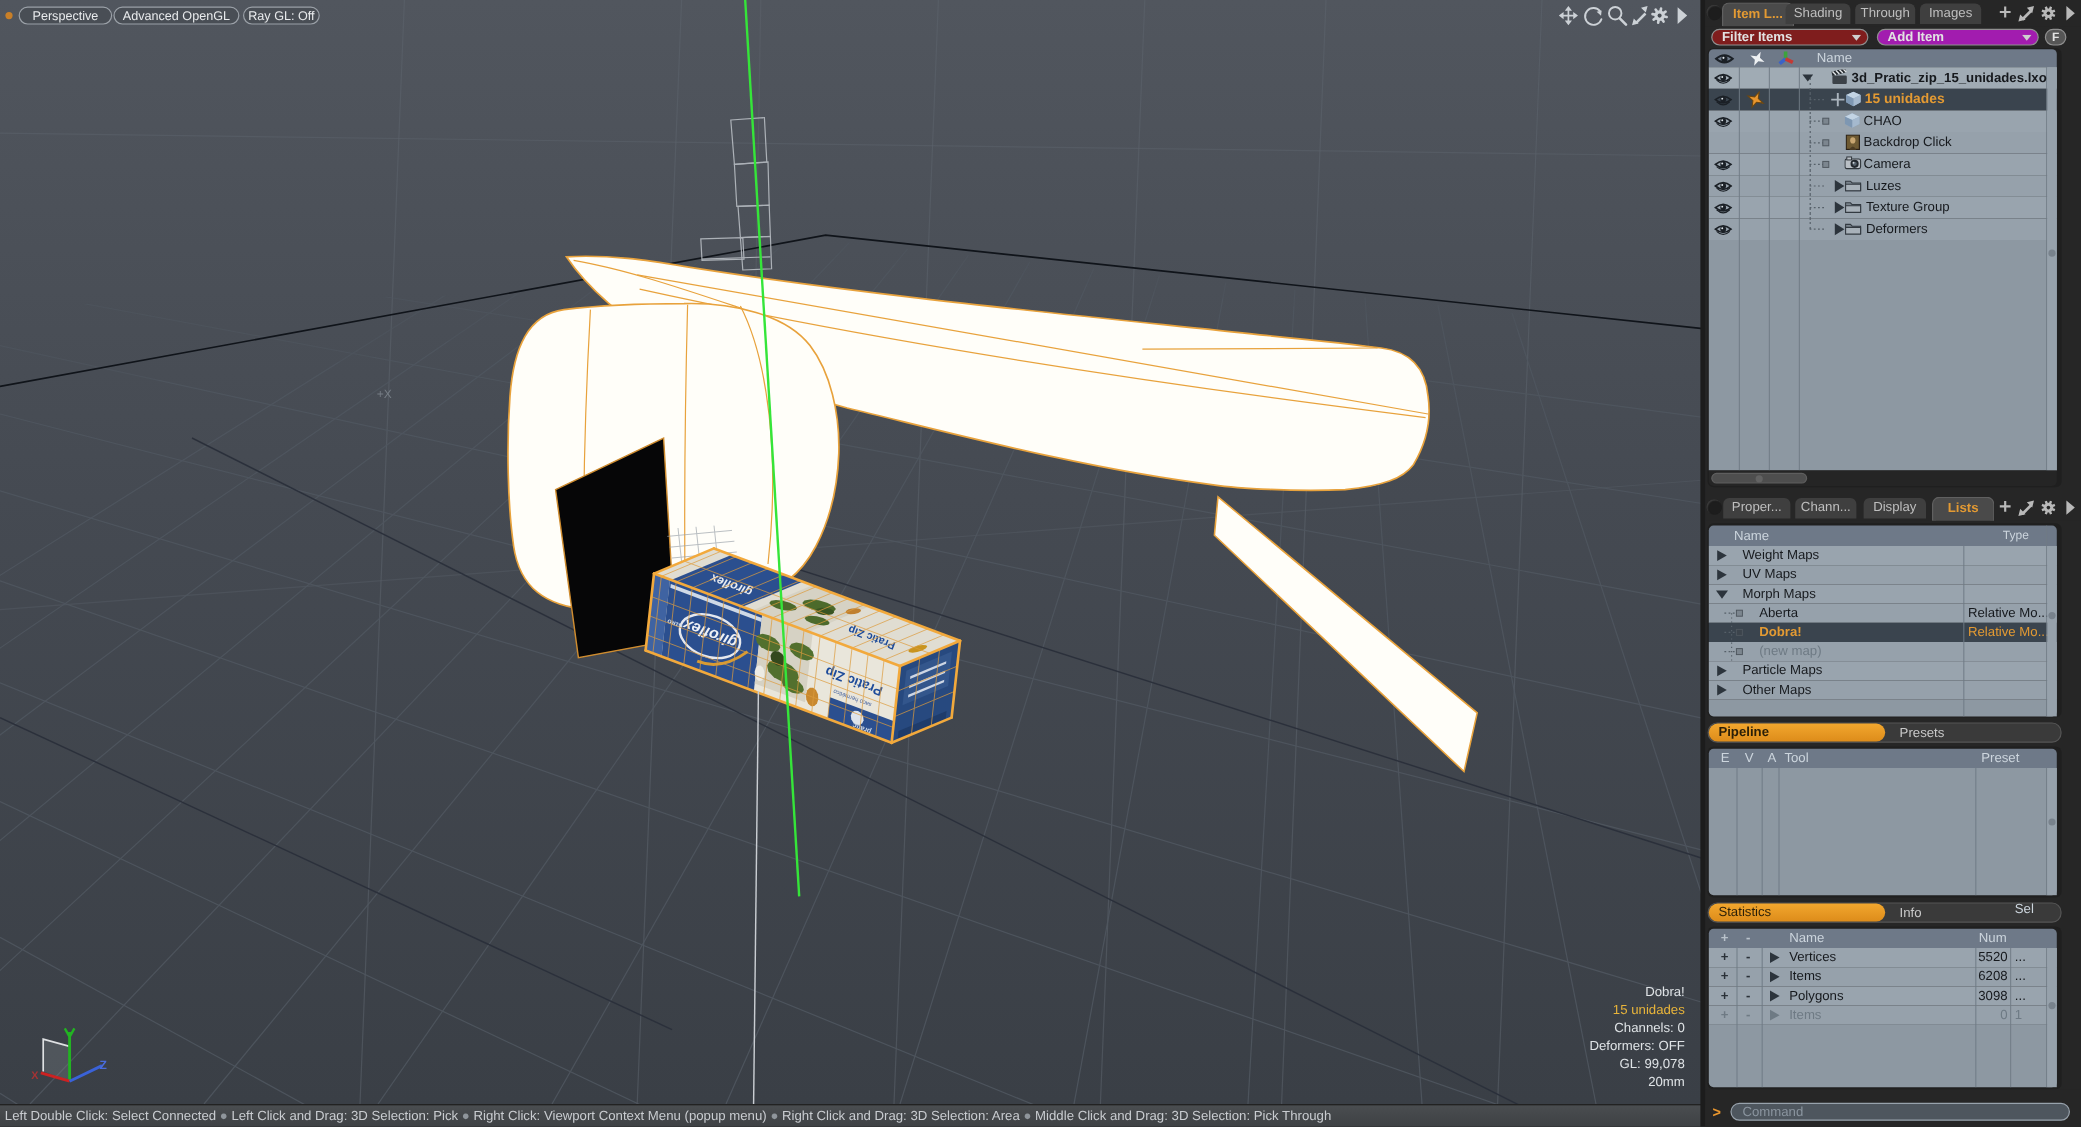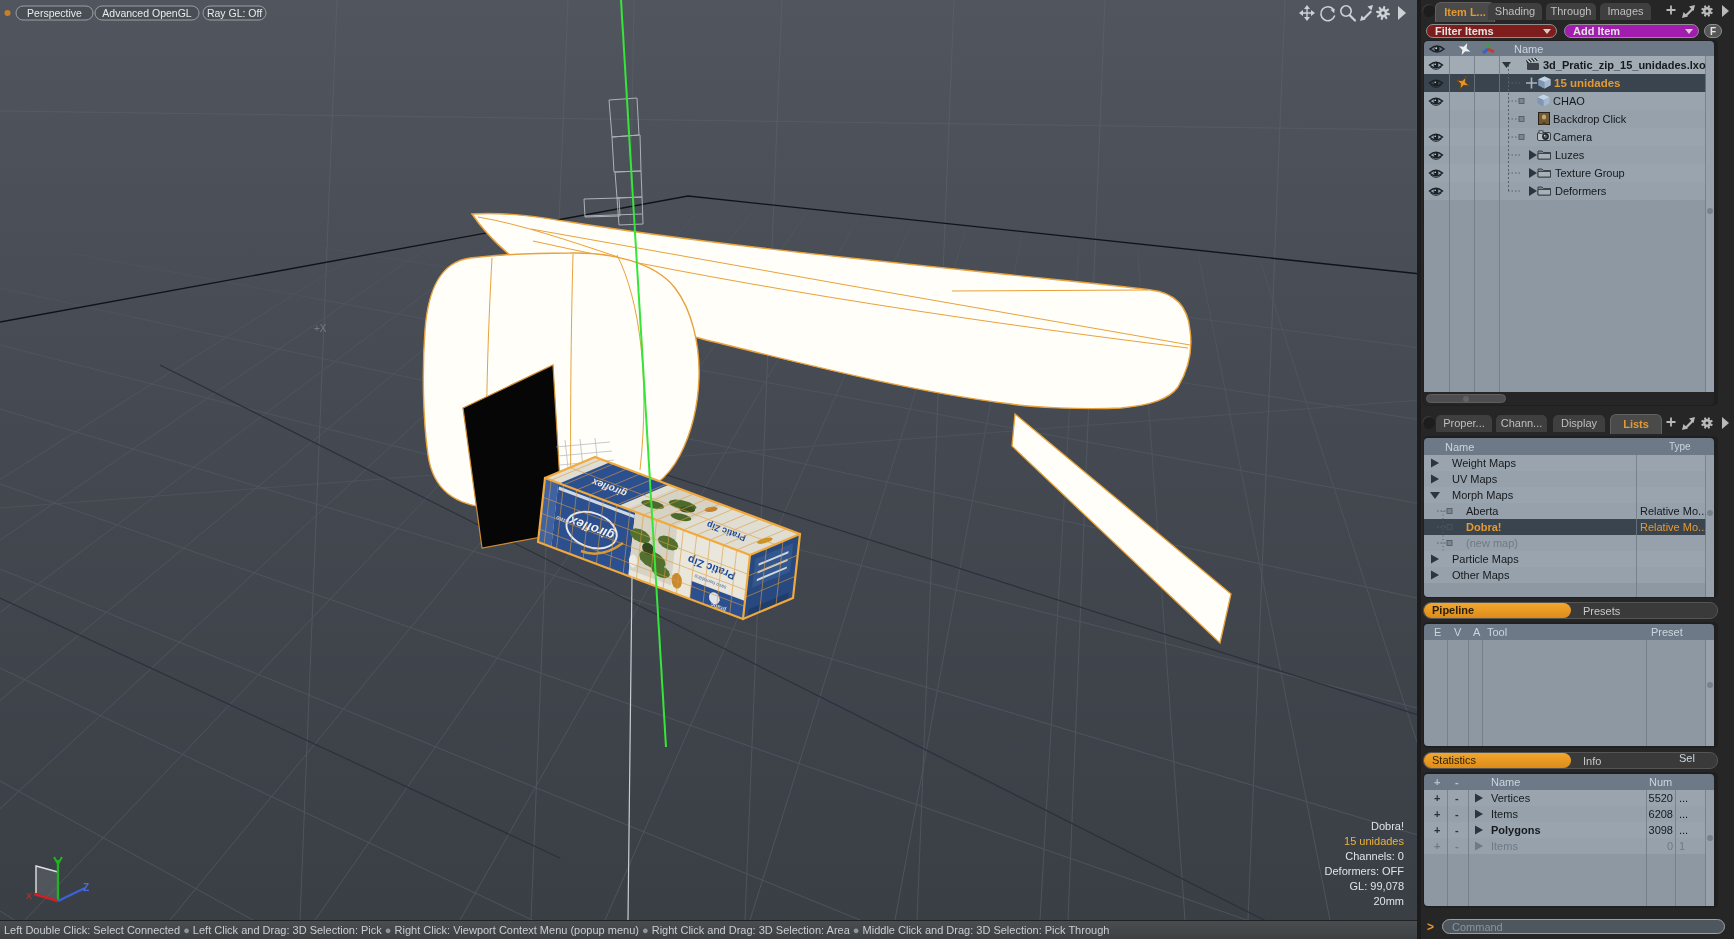--- a/index.html
+++ b/index.html
@@ -521,21 +521,21 @@
       </svg>
       <div style="position:absolute;left:70px;top:808px;font-size:11px;color:#16191d;font-weight:normal;white-space:nowrap;">Items</div>
       <div style="position:absolute;left:195px;top:808px;width:57px;height:13px;color:#16191d;font-size:11px;text-align:right">6208</div>
       <div style="position:absolute;left:258px;top:808px;font-size:11px;color:#16191d;font-weight:normal;white-space:nowrap;">...</div>
       <div style="position:absolute;left:3px;top:822px;width:290px;height:16px;background:#99a4ae"></div>
       <div style="position:absolute;left:13px;top:824px;font-size:11px;color:#2a3138;font-weight:bold;white-space:nowrap;">+</div>
       <div style="position:absolute;left:34px;top:824px;font-size:11px;color:#2a3138;font-weight:bold;white-space:nowrap;">-</div>
       <svg width="12" height="12" style="position:absolute;left:52px;top:825px">
         <path d="M2 0.5 l8 4.5 -8 4.5z" fill="#2c343c"></path>
       </svg>
-      <div style="position:absolute;left:70px;top:824px;font-size:11px;color:#16191d;font-weight:bold;white-space:nowrap;">Polygons</div>
+      <div style="position:absolute;left:70px;top:824px;font-size:11px;color:#16191d;font-weight:normal;white-space:nowrap;">Polygons</div>
       <div style="position:absolute;left:195px;top:824px;width:57px;height:13px;color:#16191d;font-size:11px;text-align:right">3098</div>
       <div style="position:absolute;left:258px;top:824px;font-size:11px;color:#16191d;font-weight:normal;white-space:nowrap;">...</div>
       <div style="position:absolute;left:3px;top:838px;width:290px;height:16px;background:#96a1ab"></div>
       <div style="position:absolute;left:13px;top:840px;font-size:11px;color:#6e7a84;font-weight:bold;white-space:nowrap;">+</div>
       <div style="position:absolute;left:34px;top:840px;font-size:11px;color:#6e7a84;font-weight:bold;white-space:nowrap;">-</div>
       <svg width="12" height="12" style="position:absolute;left:52px;top:841px">
         <path d="M2 0.5 l8 4.5 -8 4.5z" fill="#6e7a84"></path>
       </svg>
       <div style="position:absolute;left:70px;top:840px;font-size:11px;color:#6e7a84;font-weight:normal;white-space:nowrap;">Items</div>
       <div style="position:absolute;left:195px;top:840px;width:57px;height:13px;color:#6e7a84;font-size:11px;text-align:right">0</div>

